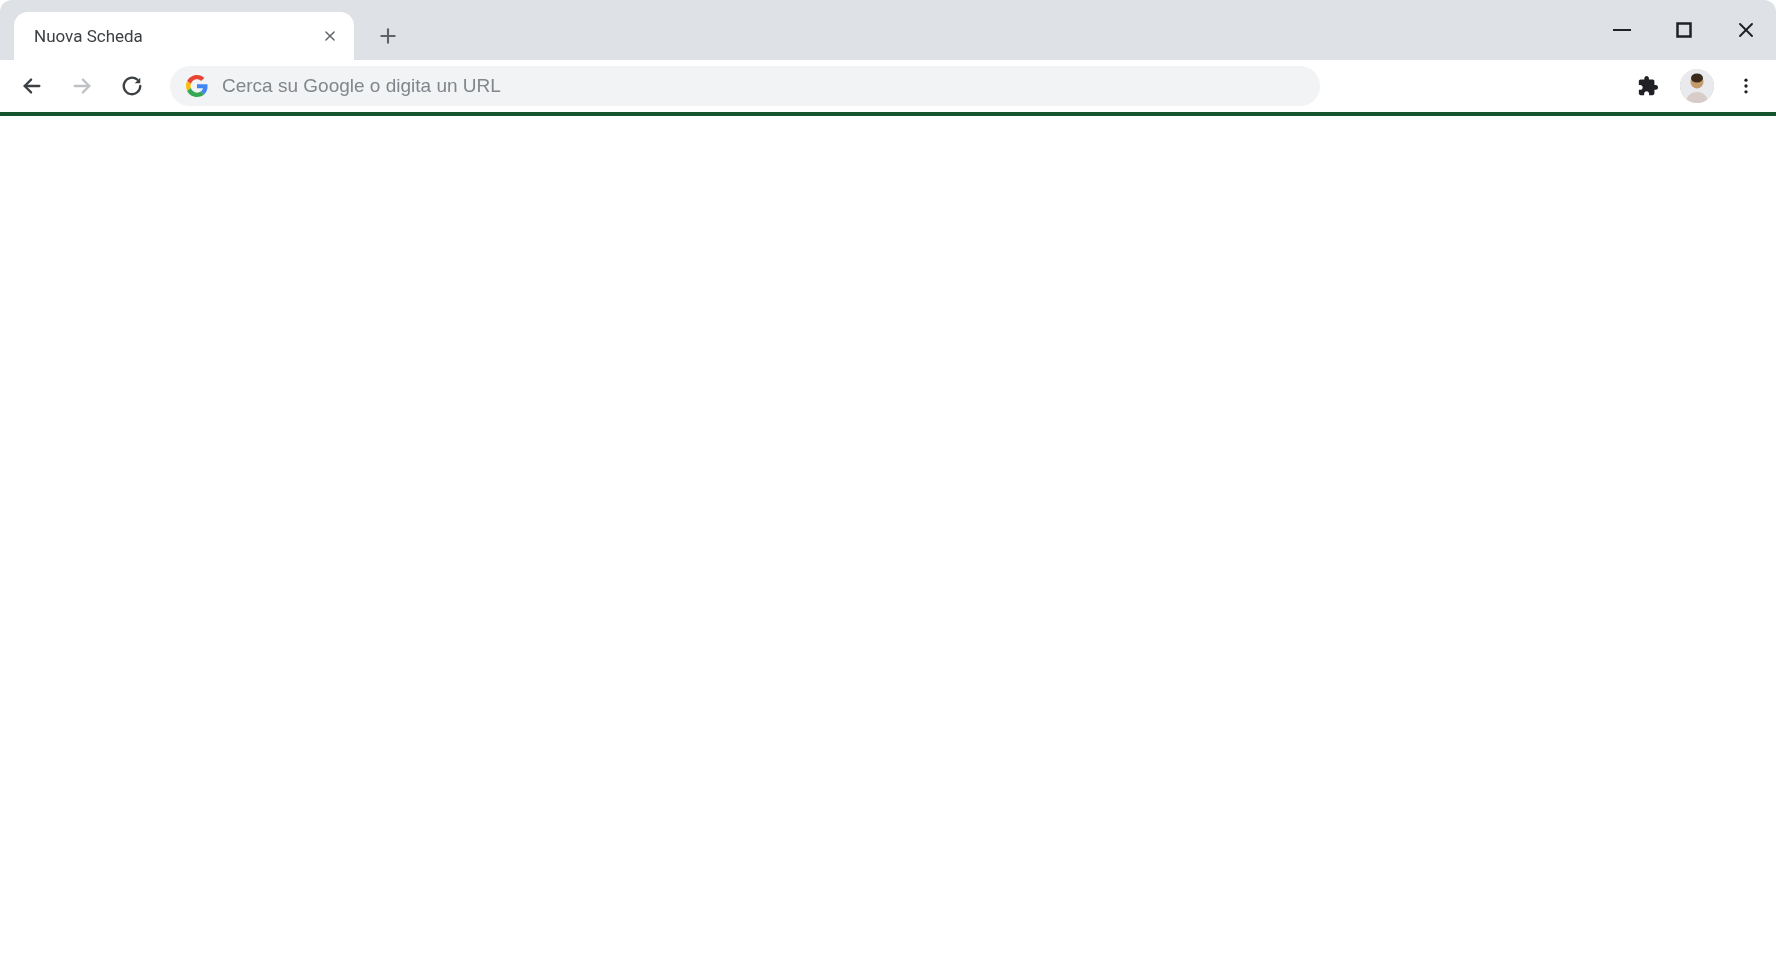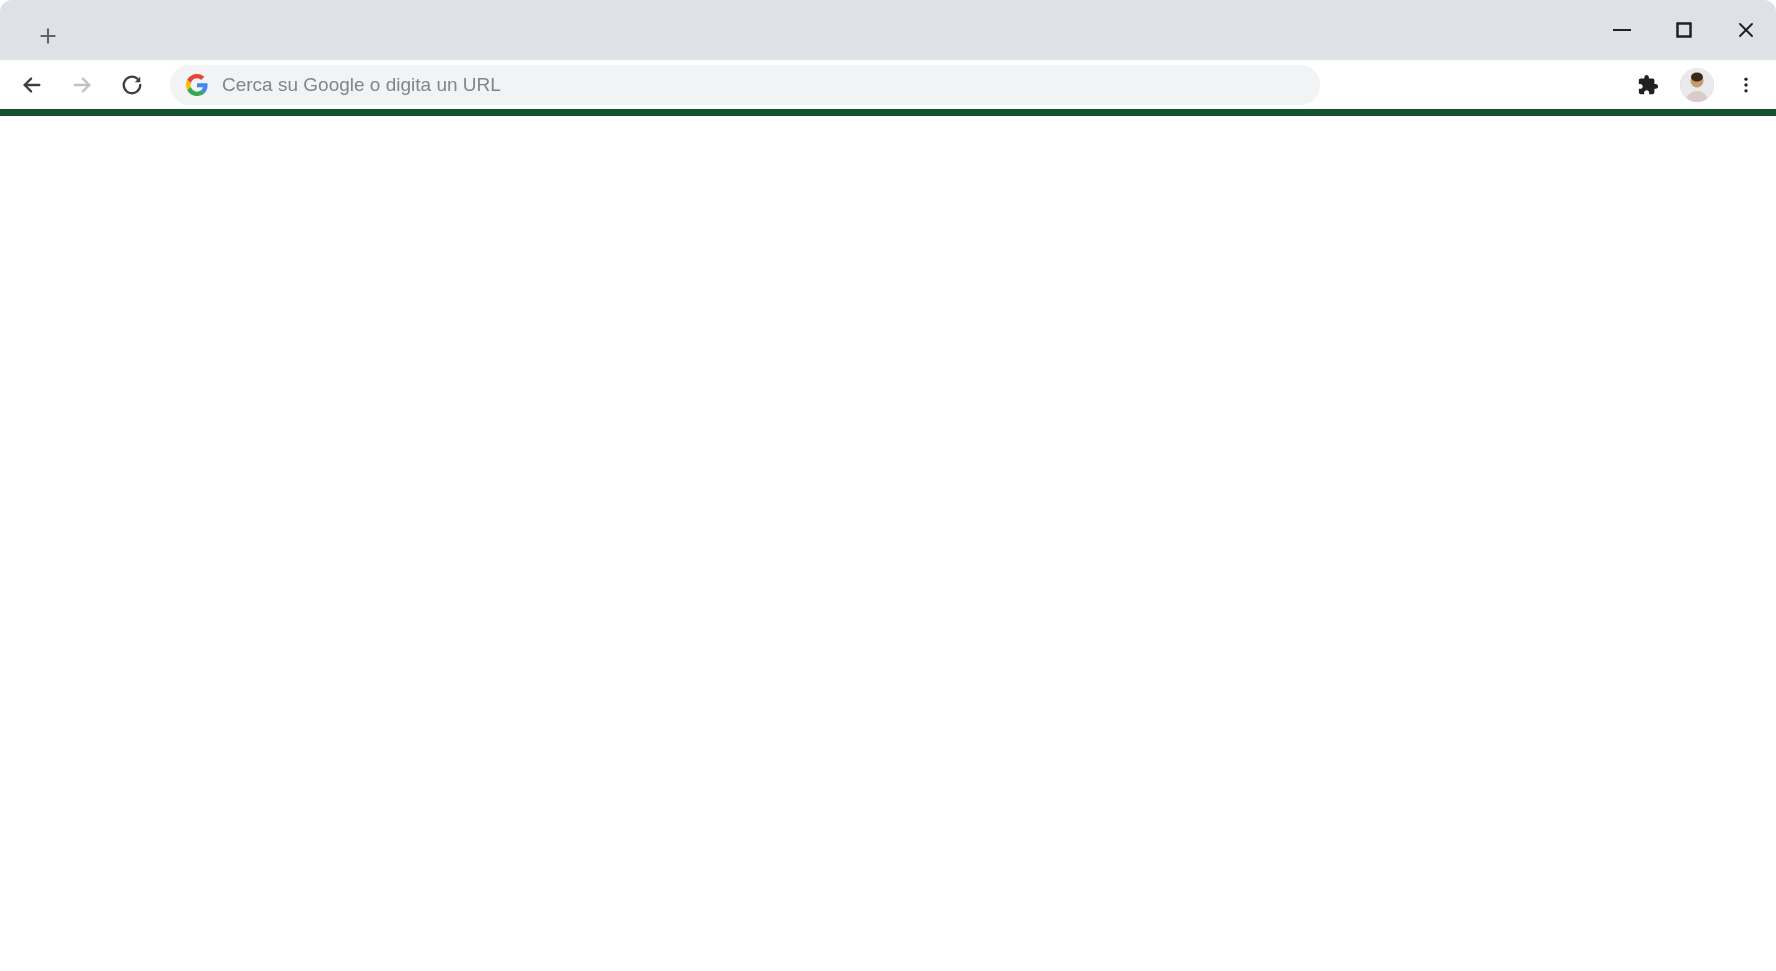--- a/index.html
+++ b/index.html
@@ -93,21 +93,21 @@
   .win-ctrl.close svg { width: 18px; height: 18px; }
 
   
   .toolbar {
     height: 56px;
     background: #ffffff;
     display: flex;
     align-items: center;
     padding: 0 12px;
     gap: 10px;
-    border-bottom: 7px solid #14532d;
+    border-bottom: 4px solid #14532d;
   }
   .nav-btn {
     width: 40px;
     height: 40px;
     display: flex;
     align-items: center;
     justify-content: center;
     border-radius: 50%;
     cursor: pointer;
     color: #3c4043;
@@ -176,20 +176,29 @@
     width: 100%;
     height: calc(100% - 116px);
   }
 </style>
 </head>
 <body>
 
 <div class="browser-window">
 
   <div class="tab-strip">
+    <div class="tab">
+      <span class="tab-title">Nuova Scheda</span>
+      <span class="tab-close">
+        <svg viewBox="0 0 24 24" fill="none" stroke="currentColor" stroke-width="2.5" stroke-linecap="round">
+          <line x1="5" y1="5" x2="19" y2="19"></line>
+            <line x1="19" y1="5" x2="5" y2="19"></line>
+        </svg>
+      </span>
+    </div>
     <div class="new-tab-btn">
       <svg viewBox="0 0 24 24" fill="none" stroke="currentColor" stroke-width="2.5" stroke-linecap="round">
         <line x1="12" y1="4" x2="12" y2="20"></line>
           <line x1="4" y1="12" x2="20" y2="12"></line>
       </svg>
     </div>
 
     <div class="window-controls">
       <div class="win-ctrl minimize">
         <svg viewBox="0 0 18 2">

